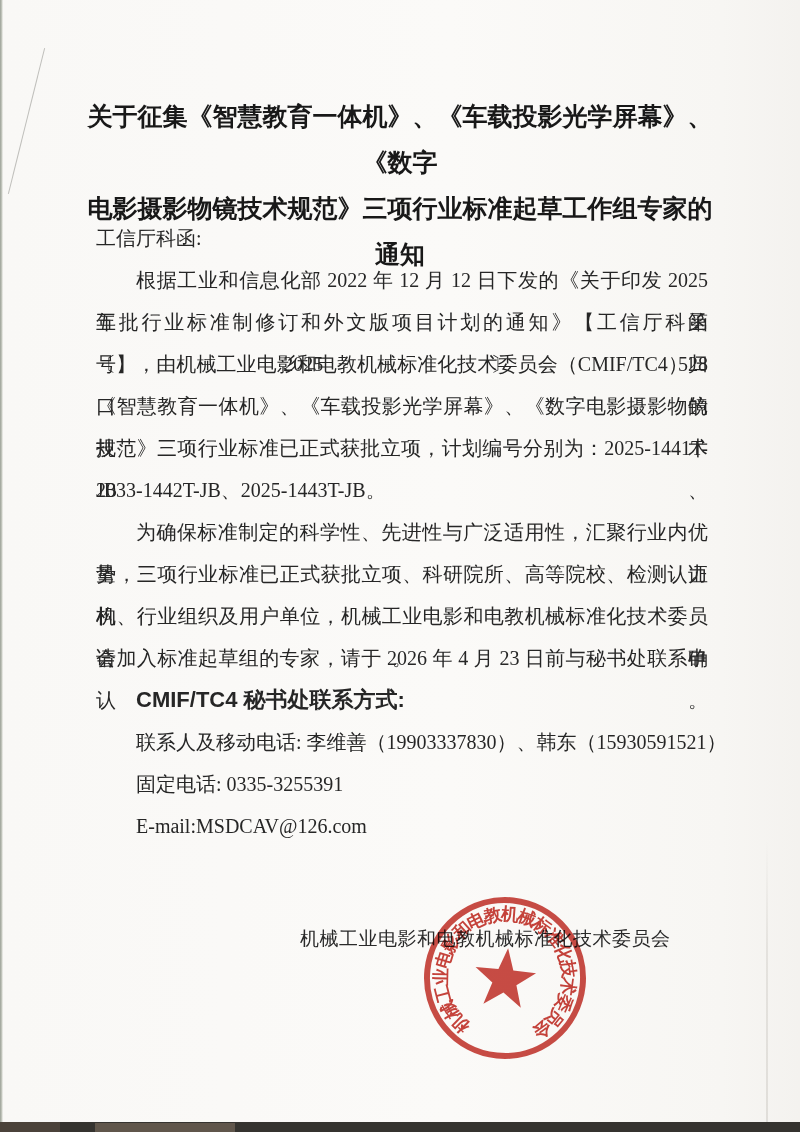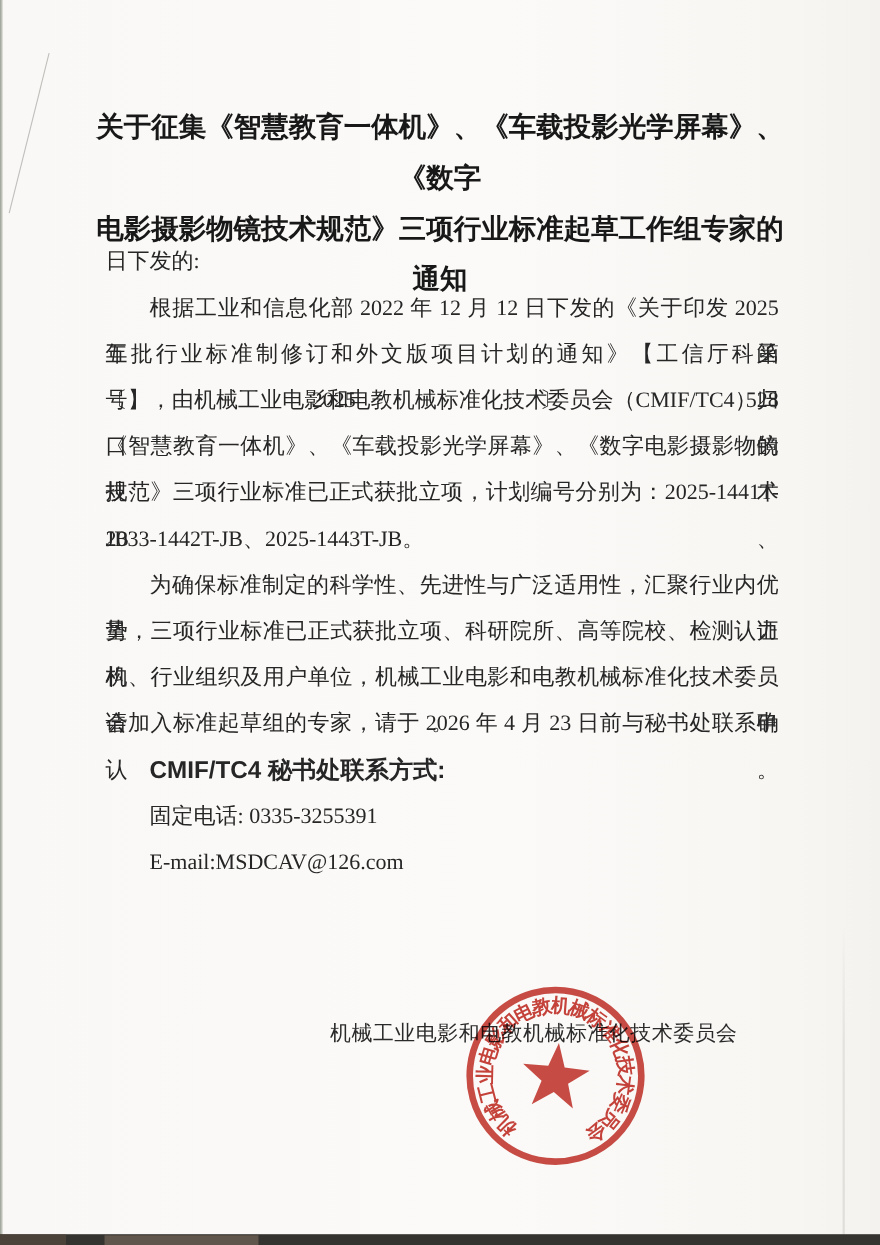--- a/index.html
+++ b/index.html
@@ -93,32 +93,33 @@
   <div class="edge-left"></div>
   <div class="scratch"></div>
   <div class="crease-right"></div>
 
   <div class="title">
     <div>关于征集《智慧教育一体机》、《车载投影光学屏幕》、《数字</div>
     <div>电影摄影物镜技术规范》三项行业标准起草工作组专家的通知</div>
   </div>
 
   <div class="body-lines">
-      <div class="line">日下发的:</div>
+      <div class="line">工信厅科函:</div>
       <div class="line indent fill">根据工业和信息化部 2022 年 12 月 12 日下发的《关于印发 2025 年第</div>
       <div class="line fill">五批行业标准制修订和外文版项目计划的通知》【工信厅科函〔2025〕528</div>
       <div class="line fill">号】，由机械工业电影和电教机械标准化技术委员会（CMIF/TC4）归口的</div>
       <div class="line fill">《智慧教育一体机》、《车载投影光学屏幕》、《数字电影摄影物镜技术</div>
       <div class="line fill">规范》三项行业标准已正式获批立项，计划编号分别为：2025-1441T-JB、</div>
       <div class="line">2033-1442T-JB、2025-1443T-JB。</div>
       <div class="line indent fill">为确保标准制定的科学性、先进性与广泛适用性，汇聚行业内优势力</div>
       <div class="line fill">量，三项行业标准已正式获批立项、科研院所、高等院校、检测认证机</div>
       <div class="line fill">构、行业组织及用户单位，机械工业电影和电教机械标准化技术委员会。申</div>
       <div class="line fill">请加入标准起草组的专家，请于 2026 年 4 月 23 日前与秘书处联系确认。</div>
       <div class="line indent bold">CMIF/TC4 秘书处联系方式:</div>
+      <div class="line indent">联系人及移动电话: 李维善（19903337830）、韩东（15930591521）</div>
       <div class="line indent">固定电话: 0335-3255391</div>
       <div class="line indent">E-mail:MSDCAV@126.com</div>
     </div>
 
   <div class="sig-org">机械工业电影和电教机械标准化技术委员会</div>
 
   <svg class="seal" viewBox="0 0 200 200">
     <g fill="none">
       <circle cx="100" cy="100" r="78" stroke="#c3332b" stroke-width="6" opacity=".95"></circle>
       <path id="sealArc" d="M 71,150.2 A 58,58 0 1 1 129,150.2" fill="none"></path>

